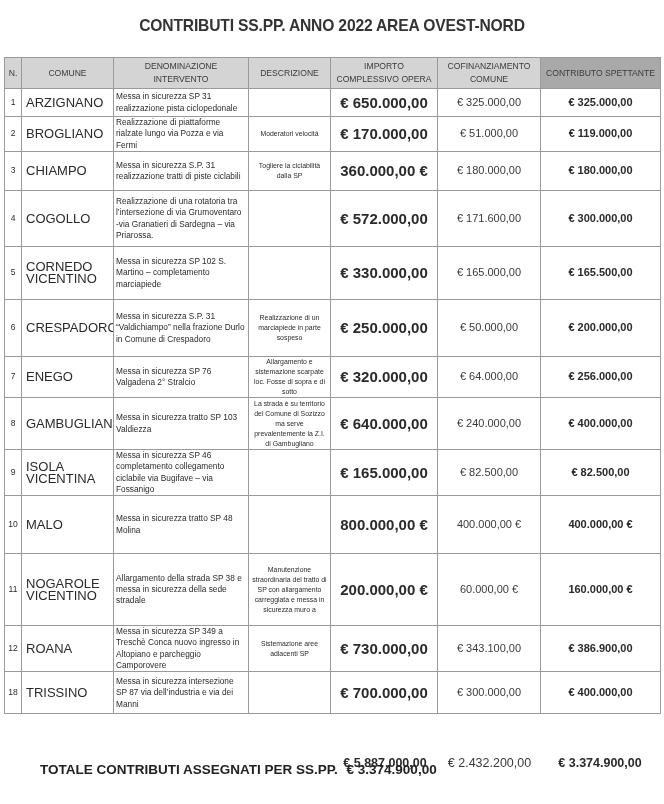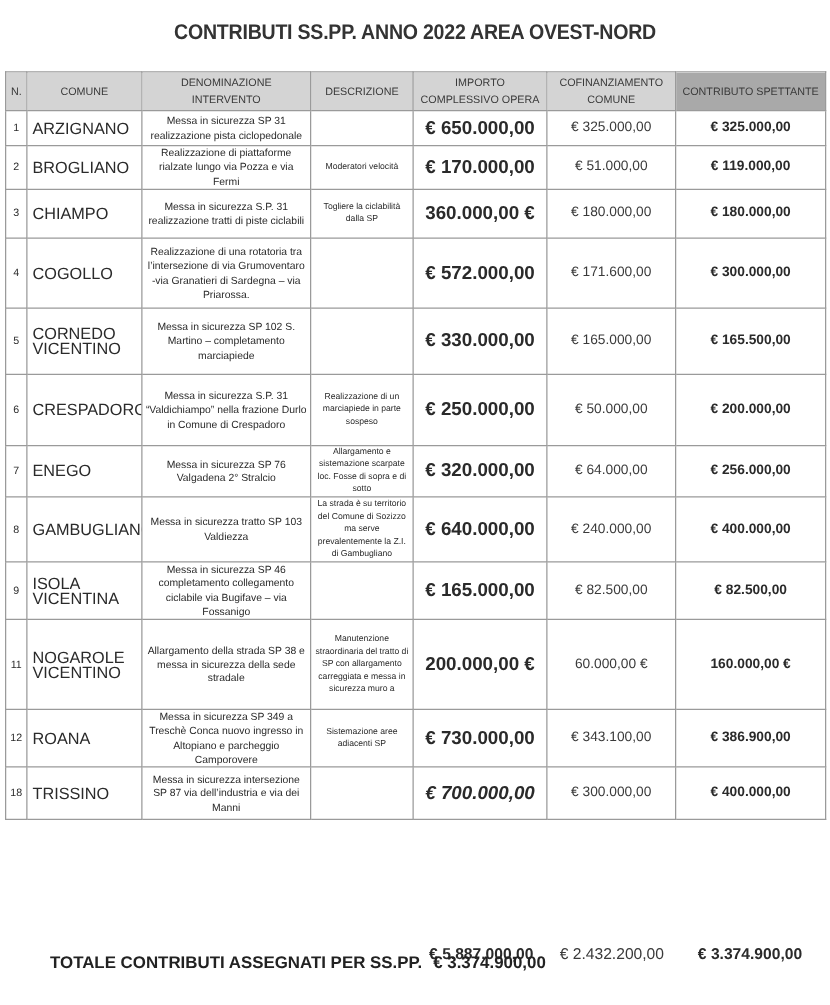--- a/index.html
+++ b/index.html
@@ -6,21 +6,21 @@
     body { width:664px; height:804px; position:relative; overflow:hidden; font-family:"Liberation Sans", sans-serif; color:#2a2a2a; }
     .title { position:absolute; top:16px; left:0; width:664px; text-align:center; font-size:17px; font-weight:bold; letter-spacing:-0.2px; color:#333; transform:scaleX(0.92); }
     table { position:absolute; top:57px; left:4px; border-collapse:collapse; table-layout:fixed; width:656px; }
     th, td { border:1px solid #9a9a9a; padding:0 2px; vertical-align:middle; overflow:hidden; }
     th { background:#d4d4d4; font-size:8.6px; font-weight:normal; color:#3a3a3a; text-align:center; line-height:13px; height:30px; }
     th.n { text-align:center; }
     th.spett { background:#a9a9a9; }
     td { font-size:8.5px; line-height:11.8px; }
     td.n { text-align:center; font-size:8.5px; }
     td.comune { text-align:left; padding-left:4px; font-size:13px; }
-    td.denom { text-align:center; font-size:8.3px; line-height:11.3px;margin-left:17px; }
+    td.denom { font-size:8.3px; line-height:11.3px;margin-left:17px; }
     td.desc { text-align:center; font-size:6.9px; line-height:10px; }
     td.imp { text-align:center; font-weight:bold; font-size:15px; }
     td.cof { text-align:center; font-size:11px; color:#3a3a3a; }
     td.spe { text-align:center; font-weight:bold; font-size:11px; }
     .totals { position:absolute; top:756px; left:0; width:664px; height:20px; font-size:12.5px; }
     .totals span { position:absolute; text-align:center; }
     .tot-imp { left:330px; width:110px; font-weight:bold; }
     .tot-cof { left:437px; width:105px; color:#3a3a3a; }
     .tot-spe { left:540px; width:120px; font-weight:bold; }
     .grand { position:absolute; top:762px; left:40px; font-size:13.5px; font-weight:bold; color:#222; white-space:nowrap; }
@@ -128,20 +128,29 @@
       </tr>
       <tr style="height: 43px;">
         <td class="n" style="height: 42px; max-height: 42px;">9</td>
         <td class="comune" style="height: 42px; max-height: 42px;">ISOLA VICENTINA</td>
         <td class="denom" style="height: 42px; max-height: 42px;">Messa in sicurezza SP 46 completamento collegamento ciclabile via Bugifave – via Fossanigo</td>
         <td class="desc" style="height: 42px; max-height: 42px;"></td>
         <td class="imp" style="height: 42px; max-height: 42px;">€ 165.000,00</td>
         <td class="cof" style="height: 42px; max-height: 42px;">€ 82.500,00</td>
         <td class="spe" style="height: 42px; max-height: 42px;">€ 82.500,00</td>
       </tr>
+      <tr style="height: 58px;">
+        <td class="n" style="height: 57px; max-height: 57px;">10</td>
+        <td class="comune" style="height: 57px; max-height: 57px;">MALO</td>
+        <td class="denom" style="height: 57px; max-height: 57px;">Messa in sicurezza tratto SP 48 Molina</td>
+        <td class="desc" style="height: 57px; max-height: 57px;"></td>
+        <td class="imp" style="height: 57px; max-height: 57px;">800.000,00 €</td>
+        <td class="cof" style="height: 57px; max-height: 57px;">400.000,00 €</td>
+        <td class="spe" style="height: 57px; max-height: 57px;">400.000,00 €</td>
+      </tr>
       <tr style="height: 72px;">
         <td class="n" style="height: 71px; max-height: 71px;">11</td>
         <td class="comune" style="height: 71px; max-height: 71px;">NOGAROLE VICENTINO</td>
         <td class="denom" style="height: 71px; max-height: 71px;">Allargamento della strada SP 38 e messa in sicurezza della sede stradale</td>
         <td class="desc" style="height: 71px; max-height: 71px;">Manutenzione straordinaria del tratto di SP con allargamento carreggiata e messa in sicurezza muro a</td>
         <td class="imp" style="height: 71px; max-height: 71px;">200.000,00 €</td>
         <td class="cof" style="height: 71px; max-height: 71px;">60.000,00 €</td>
         <td class="spe" style="height: 71px; max-height: 71px;">160.000,00 €</td>
       </tr>
       <tr style="height: 43px;">
@@ -151,21 +160,21 @@
         <td class="desc" style="height: 42px; max-height: 42px;">Sistemazione aree adiacenti SP</td>
         <td class="imp" style="height: 42px; max-height: 42px;">€ 730.000,00</td>
         <td class="cof" style="height: 42px; max-height: 42px;">€ 343.100,00</td>
         <td class="spe" style="height: 42px; max-height: 42px;">€ 386.900,00</td>
       </tr>
       <tr style="height: 42px;">
         <td class="n" style="height: 41px; max-height: 41px;">18</td>
         <td class="comune" style="height: 41px; max-height: 41px;">TRISSINO</td>
         <td class="denom" style="height: 41px; max-height: 41px;">Messa in sicurezza intersezione SP 87 via dell’industria e via dei Manni</td>
         <td class="desc" style="height: 41px; max-height: 41px;"></td>
-        <td class="imp" style="height: 41px; max-height: 41px; font-style: italic;">€ 700.000,00</td>
+        <td class="imp" style="height: 41px; max-height: 41px;">€ 700.000,00</td>
         <td class="cof" style="height: 41px; max-height: 41px;">€ 300.000,00</td>
         <td class="spe" style="height: 41px; max-height: 41px;">€ 400.000,00</td>
       </tr>
     </tbody>
 </table>
 
 <div class="totals">
   <span class="tot-imp">€ 5.887.000,00</span>
   <span class="tot-cof">€ 2.432.200,00</span>
   <span class="tot-spe">€ 3.374.900,00</span>

